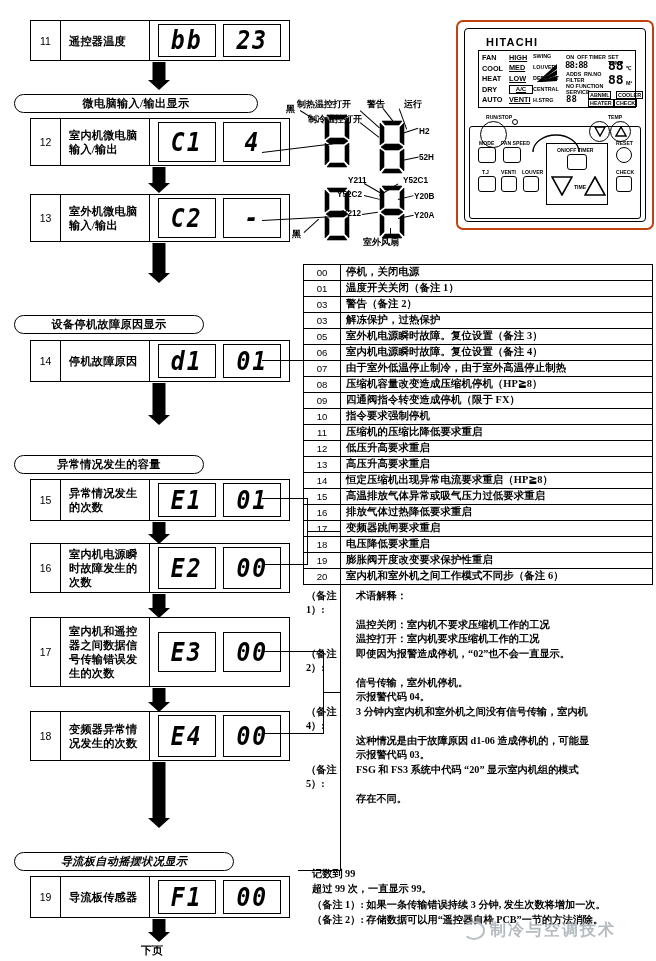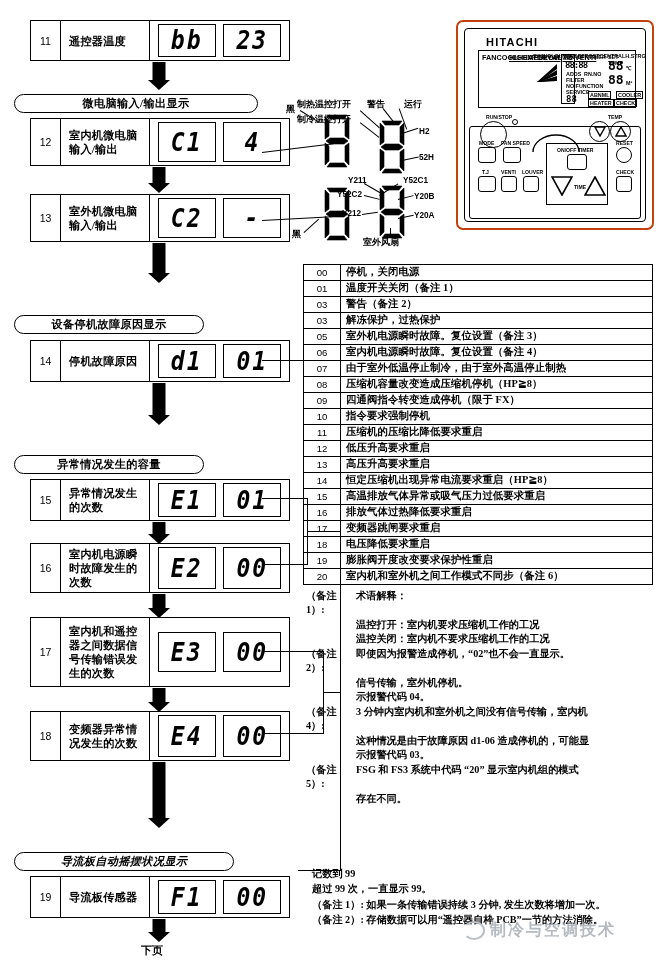--- a/index.html
+++ b/index.html
@@ -198,21 +198,21 @@
     position:absolute; left:20px; top:28px;
     width:158px; height:58px;
     border:1.4px solid #000;
     background:#fff;
   }
   .lcd-grid {
     position:absolute; inset:3px;
     display:flex;
     font-family:"Liberation Sans", sans-serif;
   }
-  .lcd-col { display:flex; justify-content:space-between; }
+  .lcd-col { display:flex; flex-direction:column; justify-content:space-between; }
   .lcd-c1 { width:27px; }
   .lcd-c2 { width:24px;text-decoration:underline; }
   .lcd-c3 { width:31px; }
   .lcd-t { font-size:7.3px; font-weight:bold; line-height:1.05; }
   .lcd-t.box { border:1px solid #000; text-align:center; font-size:6px; padding:0 1px; }
   .lcd-right { flex:1; position:relative; }
   .lcd-mini { font-size:5.4px; font-weight:bold; position:absolute; }
   .seven { font-family:"DejaVu Sans Mono", monospace; font-weight:bold; color:#000; }
   .fanblade {
     position:absolute; left:54px; top:9px; width:24px; height:26px;
@@ -443,21 +443,21 @@
         <polygon points="29,5 25,9 25,24 29,27"></polygon>
         <polygon points="6,29 10,26 24,26 28,29 24,32 10,32"></polygon>
         <polygon points="5,31 9,34 9,49 5,53"></polygon>
         <polygon points="29,31 25,34 25,49 29,53"></polygon>
         <polygon points="7,55 27,55 24,51 10,51"></polygon>
       </g>
     </svg>
   </div>
 
   <div class="callout-lbl cn" style="left:297px; top:98px;">制热温控打开</div>
-  <div class="callout-lbl cn" style="left:297px; top:113px;">制冷温控打开</div>
+  <div class="callout-lbl cn" style="left:308px; top:113px;">制冷温控打开</div>
   <div class="callout-lbl cn" style="left:367px; top:98px;font-family:Liberation Mono, monospace;">警告</div>
   <div class="callout-lbl cn" style="left:404px; top:98px;">运行</div>
   <div class="callout-lbl" style="left:419px; top:127px;">H2</div>
   <div class="callout-lbl" style="left:419px; top:153px;">52H</div>
 
   <div class="ln h" style="left:360px; top:110px; width:26px; transform:rotate(42deg); transform-origin:left center;"></div>
   <div class="ln h" style="left:360px; top:122px; width:24px; transform:rotate(38deg); transform-origin:left center;"></div>
   <div class="ln h" style="left:383px; top:108px; width:20px; transform:rotate(52deg); transform-origin:left center;"></div>
   <div class="ln h" style="left:399px; top:108px; width:22px; transform:rotate(70deg); transform-origin:left center;"></div>
   <div class="ln h" style="left:402px; top:133px; width:17px; transform:rotate(-18deg); transform-origin:left center;"></div>
@@ -609,22 +609,22 @@
           <td class="ds">室内机和室外机之间工作模式不同步（备注 6）</td>
         </tr>
     </tbody>
   </table>
 
   <div class="notes">
     <div class="note-row">
       <span class="note-key">（备注 1）:</span>
       <span class="note-body">术语解释：</span>
     </div>
+    <div class="note-sub">温控关闭：室内机不要求压缩机工作的工况</div>
     <div class="note-sub">温控打开：室内机要求压缩机工作的工况</div>
-    <div class="note-sub">温控关闭：室内机不要求压缩机工作的工况</div>
 
     <div class="note-row">
       <span class="note-key">（备注 2）:</span>
       <span class="note-body">即使因为报警造成停机，“02”也不会一直显示。</span>
     </div>
 
     <div class="note-sub">信号传输，室外机停机。</div>
     <div class="note-sub">示报警代码 04。</div>
 
     <div class="note-row">

